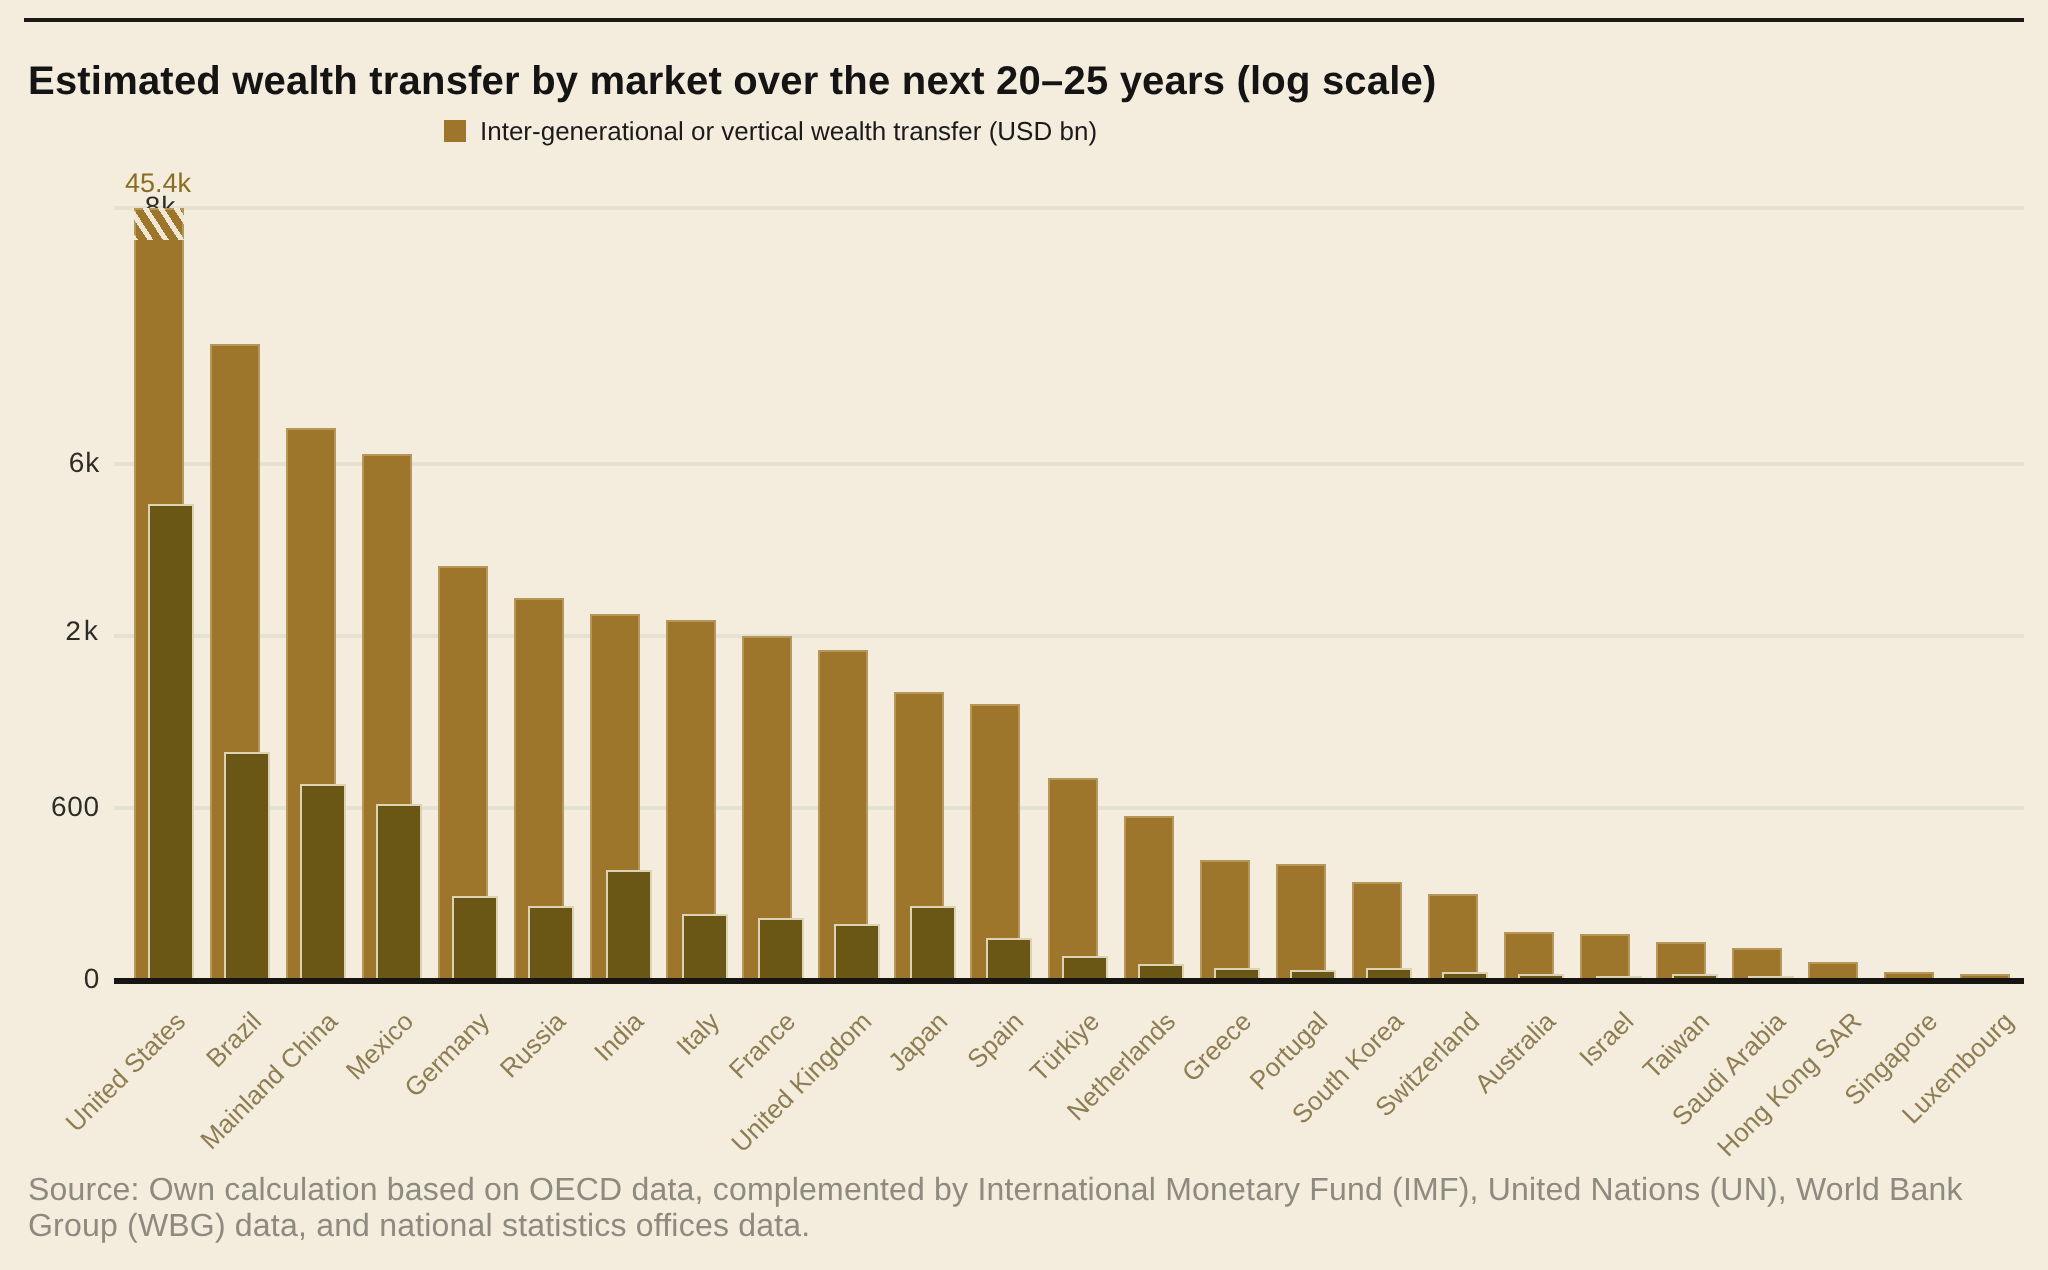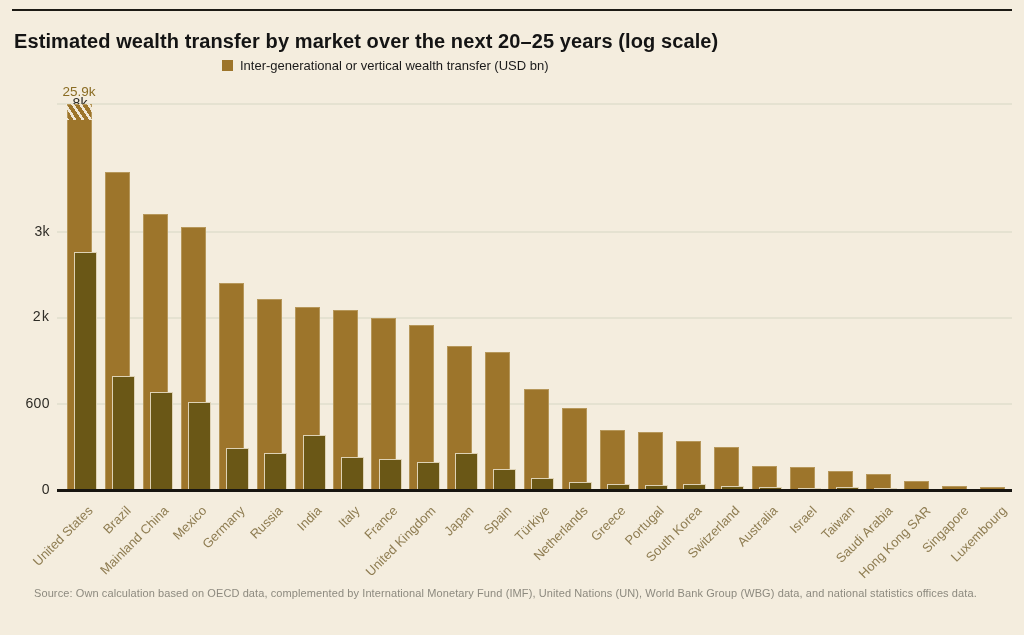--- a/index.html
+++ b/index.html
@@ -56,21 +56,21 @@
     font-size:13.5px;color:#8a6c22;white-space:nowrap;z-index:6;
   }
   .x-label{
     position:absolute;
     transform:translateX(-100%) rotate(-45deg);
     transform-origin:100% 0;
     font-size:13px;color:#8f7d52;white-space:nowrap;z-index:6;
   }
   .source{
     position:absolute;left:14px;top:587px;
-    font-size:11px;color:#8d8a7f;letter-spacing:.1px;margin-left:20px;
+    font-size:16px;color:#8d8a7f;letter-spacing:.1px;
   }
 </style>
 </head>
 <body>
 
 <div class="top-rule"></div>
 
 <h1 class="title">Estimated wealth transfer by market over the next 20–25 years (log scale)</h1>
 
 <div class="legend">
@@ -80,21 +80,21 @@
   </div>
 </div>
 
 <div class="chart" id="chart">
     <div class="y-tick-label" style="top: 481px;">0</div>
     <div class="gridline" style="top: 403px;"></div>
     <div class="y-tick-label" style="top: 395px;">600</div>
     <div class="gridline" style="top: 317px;"></div>
     <div class="y-tick-label" style="top: 309px; font-family: Liberation Mono, monospace;">2k</div>
     <div class="gridline" style="top: 231px;"></div>
-    <div class="y-tick-label" style="top: 223px;">3k</div>
+    <div class="y-tick-label" style="top: 223px;">6k</div>
     <div class="gridline" style="top: 103px;"></div>
     <div class="y-tick-label" style="top: 95px; margin-left: 38px;">8k</div>
     <div class="bar inter" style="left: 66.54px; width: 25px; top: 104px; height: 386px; background: rgb(157, 117, 43);"></div>
     <div class="bar intra" style="left: 74.04px; width: 23px; top: 252.164px; height: 237.836px; background: rgb(106, 87, 22);"></div>
     <div class="break-hatch" style="left: 66.04px; width: 26px; top: 104px; height: 16px;"></div>
     <div class="x-label" style="left: 85.04px; top: 503px;">United States</div>
     <div class="bar inter" style="left: 104.62px; width: 25px; top: 171.762px; height: 318.238px; background: rgb(157, 117, 43);"></div>
     <div class="bar intra" style="left: 112.12px; width: 23px; top: 375.623px; height: 114.377px; background: rgb(106, 87, 22);"></div>
     <div class="x-label" style="left: 123.12px; top: 503px;">Brazil</div>
     <div class="bar inter" style="left: 142.7px; width: 25px; top: 213.853px; height: 276.147px; background: rgb(157, 117, 43);"></div>
@@ -159,17 +159,17 @@
     <div class="x-label" style="left: 884.72px; top: 503px;">Saudi Arabia</div>
     <div class="bar inter" style="left: 904.3px; width: 25px; top: 481.4px; height: 8.6px; background: rgb(157, 117, 43);"></div>
     <div class="bar intra" style="left: 911.8px; width: 23px; top: 488.624px; height: 1.376px; background: rgb(106, 87, 22);"></div>
     <div class="x-label" style="left: 922.8px; top: 503px;">Hong Kong SAR</div>
     <div class="bar inter" style="left: 942.38px; width: 25px; top: 485.7px; height: 4.3px; background: rgb(157, 117, 43);"></div>
     <div class="bar intra" style="left: 949.88px; width: 23px; top: 488.968px; height: 1.032px; background: rgb(106, 87, 22);"></div>
     <div class="x-label" style="left: 960.88px; top: 503px;">Singapore</div>
     <div class="bar inter" style="left: 980.46px; width: 25px; top: 486.904px; height: 3.096px; background: rgb(157, 117, 43);"></div>
     <div class="bar intra" style="left: 987.96px; width: 23px; top: 489.14px; height: 1px; background: rgb(106, 87, 22);"></div>
     <div class="x-label" style="left: 998.96px; top: 503px;">Luxembourg</div>
-    <div class="bar-annotation" style="left: 79.04px; top: 84px;">25.9k</div>
+    <div class="bar-annotation" style="left: 79.04px; top: 84px;">45.4k</div>
     <div class="baseline"></div>
   </div>
 
 <div class="source">Source: Own calculation based on OECD data, complemented by International Monetary Fund (IMF), United Nations (UN), World Bank Group (WBG) data, and national statistics offices data.</div>
 
 </body></html>

